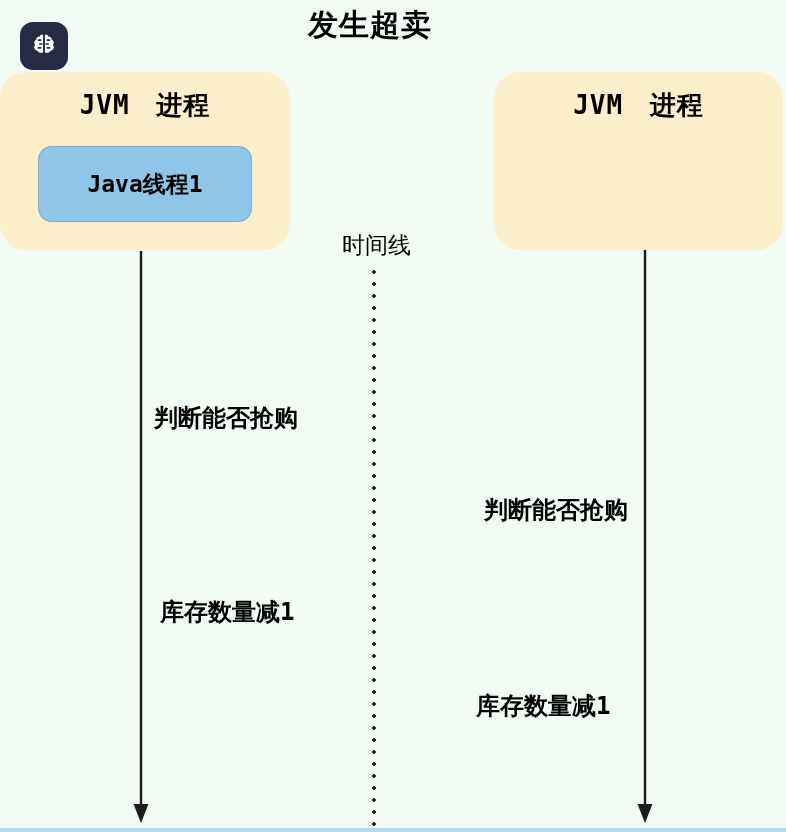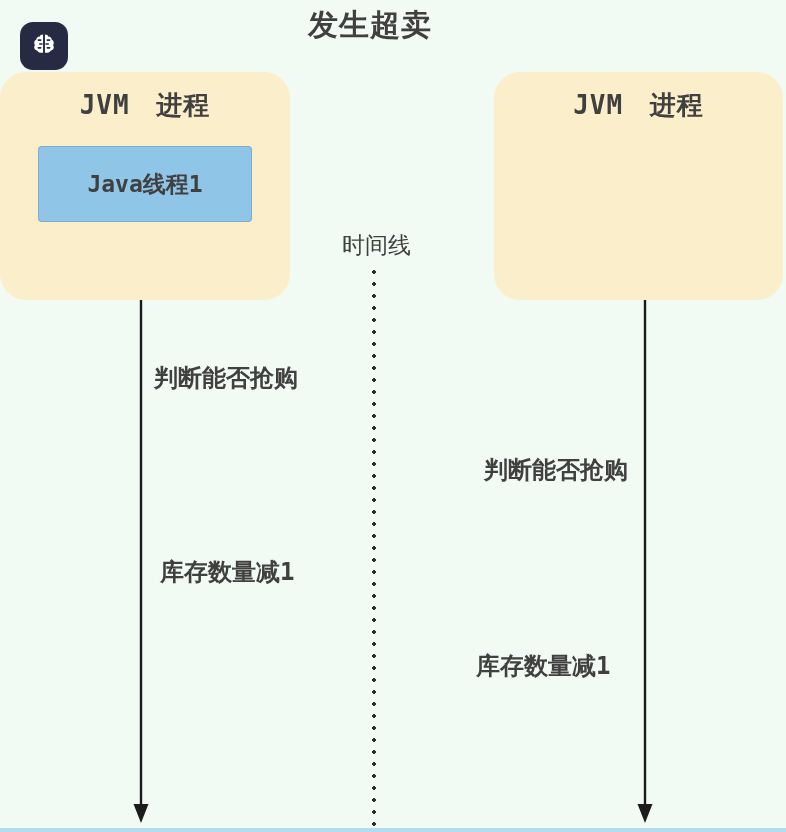--- a/index.html
+++ b/index.html
@@ -3,21 +3,21 @@
 <meta charset="utf-8">
 <style>
   html, body { margin: 0; padding: 0; }
   .canvas {
     position: relative;
     width: 786px;
     height: 832px;
     background: #f2faf4;
     overflow: hidden;
     font-family: "DejaVu Sans Mono", "DejaVu Sans", "Liberation Sans", sans-serif;
-    color: #404040;
+    color: #000000;
   }
   .diagram-title {
     position: absolute;
     top: 5px;
     left: 370px;
     transform: translateX(-50%);
     font-size: 30px;
     font-weight: 700;
     letter-spacing: 1px;
     white-space: nowrap;
@@ -31,21 +31,21 @@
     border-radius: 13px;
     background: #262a43;
     display: flex;
     align-items: center;
     justify-content: center;
     z-index: 3;
   }
   .process-box {
     position: absolute;
     top: 72px;
-    height: 228px;
+    height: 178px;
     border-radius: 26px;
     background: #fbeecb;
     z-index: 2;
   }
   .process-box.left  { left: 0;    width: 290px; }
   .process-box.right { left: 494px; width: 289px; }
   .process-title {
     position: absolute;
     top: 16px;
     left: 0;
@@ -55,21 +55,21 @@
     font-weight: 700;
     letter-spacing: 1px;
     word-spacing: 10px;
     white-space: nowrap;
   }
   .thread-box {
     position: absolute;
     top: 74px;
     width: 214px;
     height: 76px;
-    border-radius: 4px;
+    border-radius: 14px;
     background: #8fc5e7;
     box-shadow: inset 0 0 0 1px rgba(60,110,140,0.25);
     display: flex;
     align-items: center;
     justify-content: center;
     font-size: 23px;
     font-weight: 600;
     white-space: nowrap;
   }
   .process-box.left  .thread-box { left: 38px; }
@@ -99,20 +99,21 @@
     height: 832px;
     z-index: 1;
     pointer-events: none;
   }
   .step-label {
     position: absolute;
     font-size: 24px;
     font-weight: 700;
     white-space: nowrap;
     z-index: 2;
+    margin-top: 40px;
   }
   .step-label.l1 { left: 154px; top: 362px; }
   .step-label.l2 { left: 160px; top: 556px; }
   .step-label.r1 { left: 484px; top: 454px; }
   .step-label.r2 { left: 476px; top: 650px; }
   .bottom-bar {
     position: absolute;
     left: 0;
     right: 0;
     bottom: 0;

